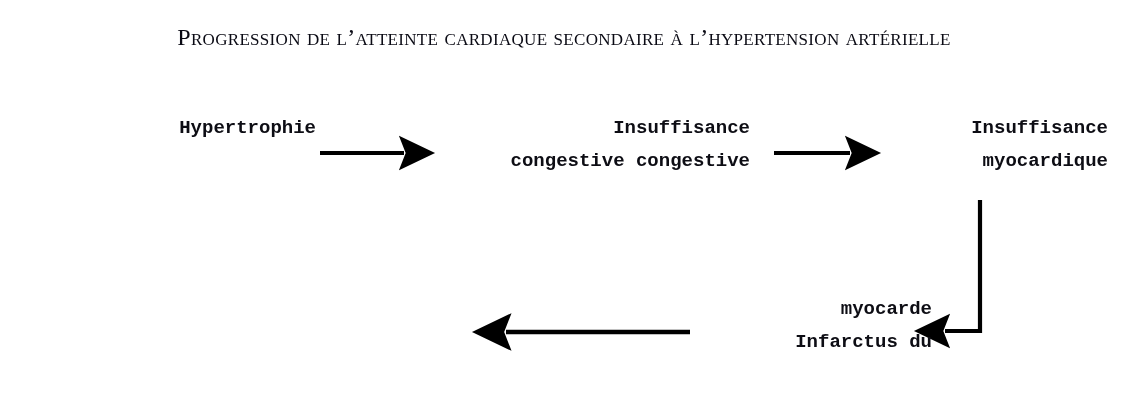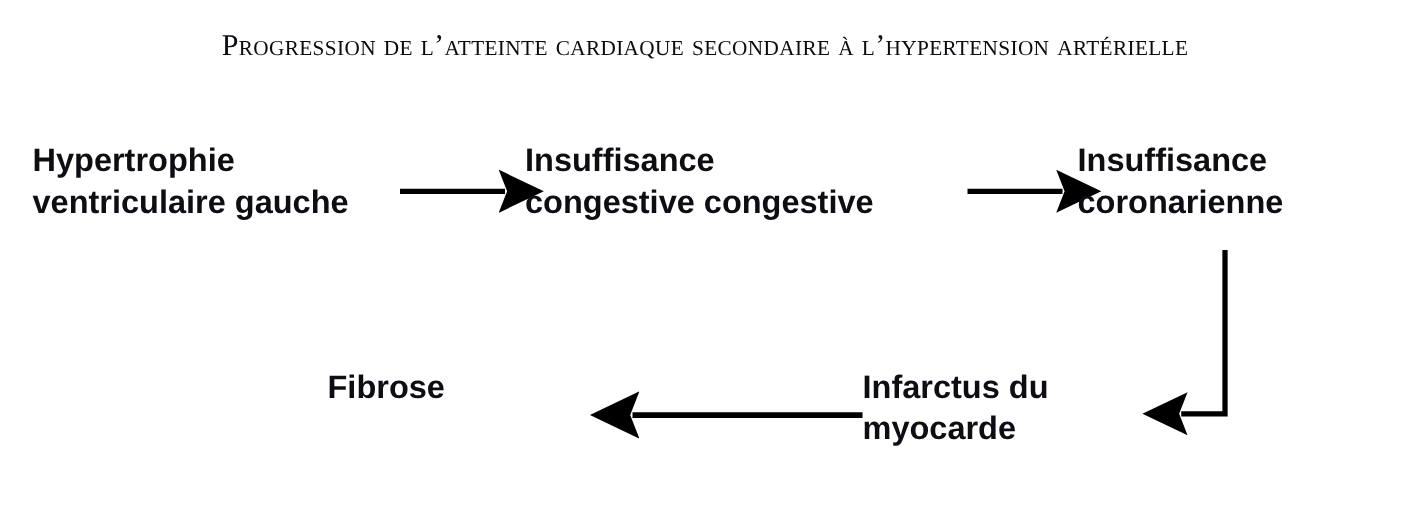--- a/index.html
+++ b/index.html
@@ -35,24 +35,24 @@
     font-variant: small-caps;
     letter-spacing: 0.3px;
     line-height: 30px;
     white-space: nowrap;
     color: #0a0a14;
   }
 
   
   .node {
     position: absolute;
-    text-align: left;
-    font-family: Liberation Sans, sans-serif;
+    text-align: right;
+    font-family: Liberation Mono, monospace;
     font-weight: bold;
-    font-size: 26px;
+    font-size: 19px;
     line-height: 33px;
     color: #0d0d14;
     white-space: nowrap;
   }
   .node .ln {
     display: block;
   }
 
   #node-hvg   { left: 26px;  top: 112px; width: 290px; }
   #node-icc   { left: 420px; top: 112px; width: 330px; }
@@ -96,35 +96,33 @@
       <polyline points="980,200 980,331 945,331" fill="none" stroke="#000000" stroke-width="4.2" stroke-linejoin="miter" marker-end="url(#head-r)"></polyline>
     </g>
 
     <g>
       <line x1="690" y1="332" x2="506" y2="332" stroke="#000000" stroke-width="4.6" marker-end="url(#head-r)"></line>
     </g>
   </svg>
 
   <div class="node" id="node-hvg">
     <span class="ln">Hypertrophie</span>
-    <span class="ln">ventriculaire gauche</span>
   </div>
 
   <div class="node" id="node-icc">
     <span class="ln">Insuffisance</span>
     <span class="ln">congestive congestive</span>
   </div>
 
   <div class="node" id="node-ic">
     <span class="ln">Insuffisance</span>
-    <span class="ln">coronarienne</span>
+    <span class="ln">myocardique</span>
   </div>
 
   <div class="node" id="node-idm">
+    <span class="ln">myocarde</span>
     <span class="ln">Infarctus du</span>
-    <span class="ln">myocarde</span>
   </div>
 
   <div class="node" id="node-fm">
-    <span class="ln">Fibrose</span>
   </div>
 
 </div>
 
 </body></html>

